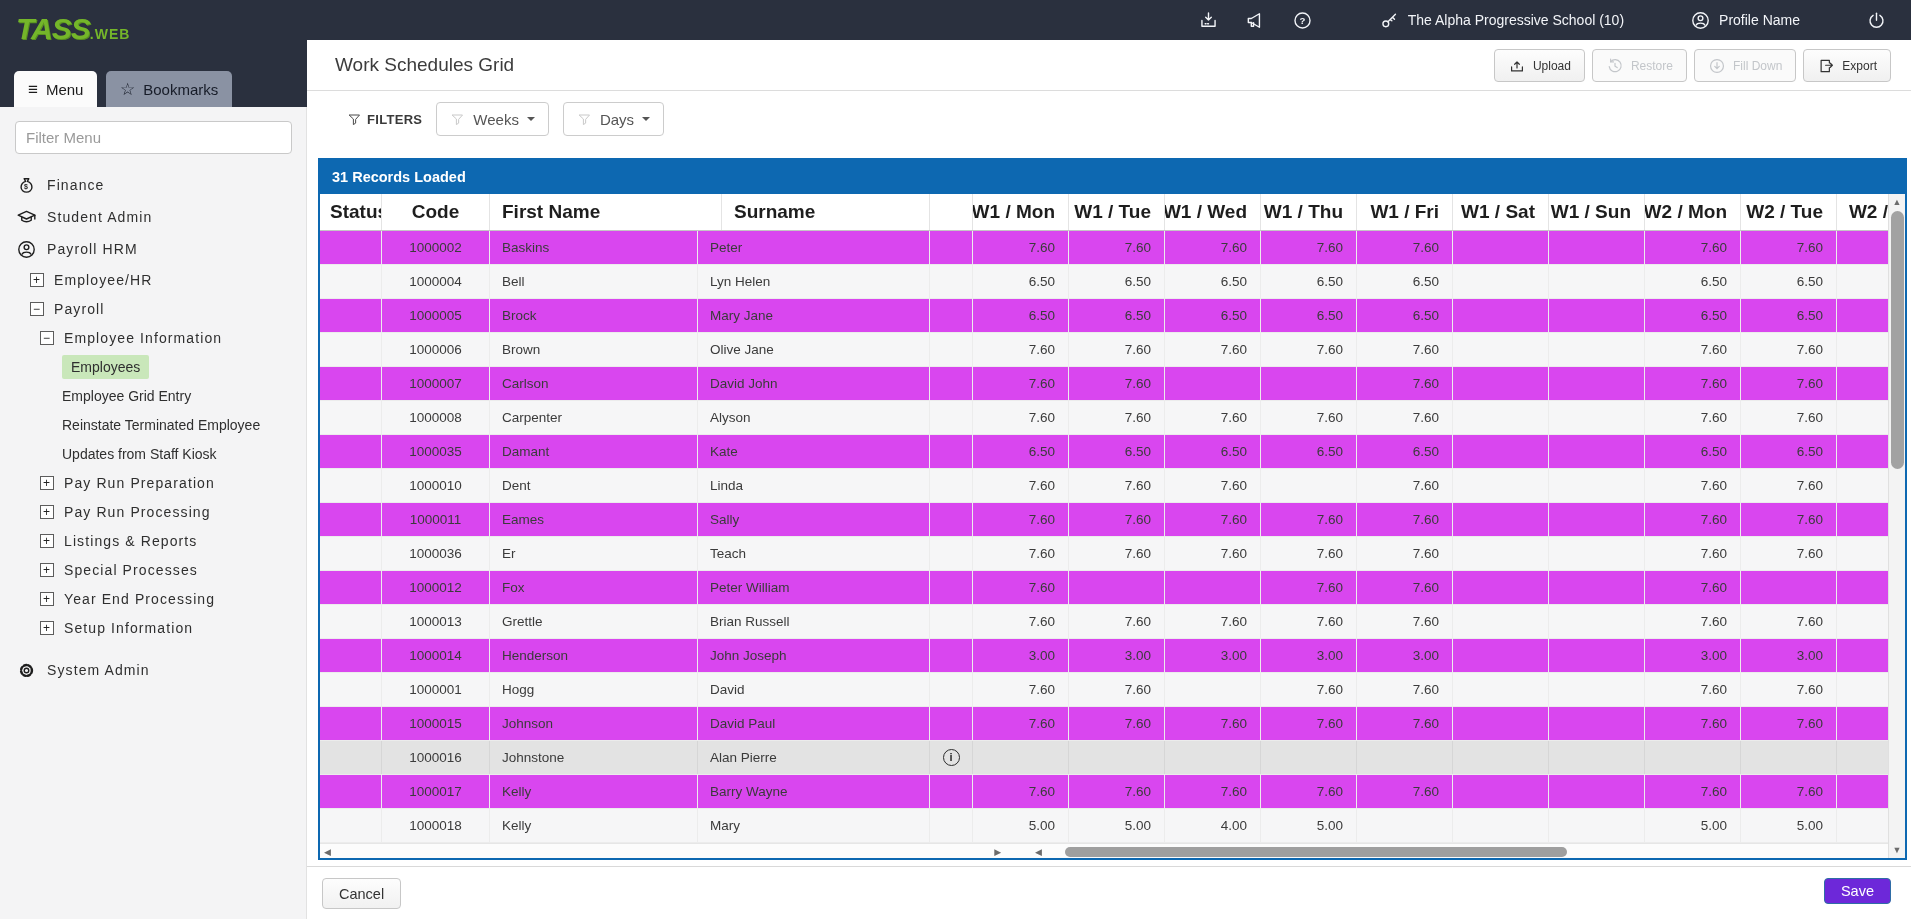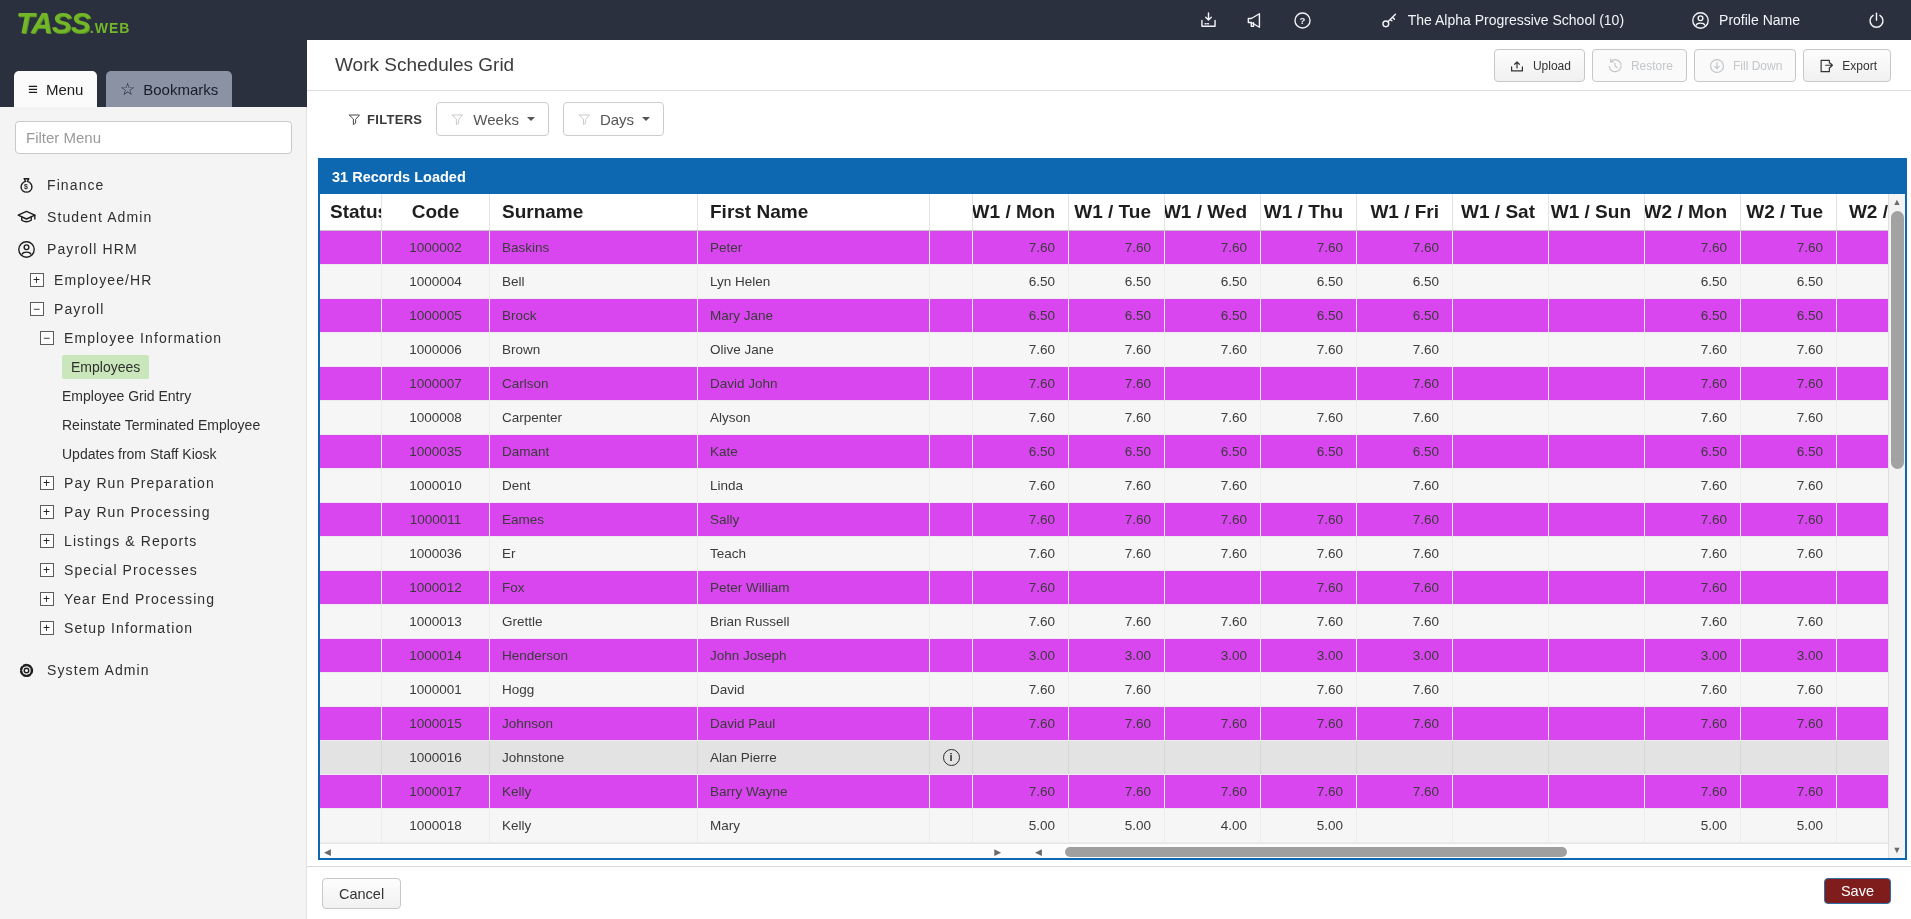--- a/index.html
+++ b/index.html
@@ -2,21 +2,21 @@
 <html><head>
 <meta charset="utf-8">
 <style>
   * { margin:0; padding:0; box-sizing:border-box; }
   html,body { width:1911px; height:919px; overflow:hidden; font-family:"Liberation Sans",sans-serif; background:#fff; }
   svg { fill:none; stroke:currentColor; stroke-width:1.6; stroke-linecap:round; stroke-linejoin:round; width:100%; height:100%; display:block; }
   .icon { display:inline-block; flex:0 0 auto; }
 
   
   #topbar { position:absolute; left:0; top:0; width:1911px; height:40px; background:#2a303e; display:flex; align-items:center; z-index:5; }
-  #logo { position:absolute; left:16px; top:6px; display:flex; align-items:baseline; cursor:pointer; }
+  #logo { position:absolute; left:16px; top:12px; display:flex; align-items:baseline; cursor:pointer; }
   #logo .t1 { color:#74b62a; font-size:30px; font-weight:bold; font-style:italic; letter-spacing:-1px; text-shadow:1px 1px 0 #5a9320; }
   #logo .t2 { color:#74b62a; font-size:14px; font-weight:bold; letter-spacing:1px; }
   #topbar-right { margin-left:auto; display:flex; align-items:center; gap:26px; padding-right:24px; color:#eef1f6; }
   .tb-icon { width:21px; height:21px; color:#f2f4f8; cursor:pointer; }
   .tb-group { display:flex; align-items:center; gap:8px; cursor:pointer; font-size:14px; color:#f2f4f8; }
   .tb-gap { width:14px; }
 
   
   #sidebar-tabs { position:absolute; left:0; top:40px; width:307px; height:67px; background:#2a303e; }
   .side-tab { position:absolute; bottom:0; height:36px; display:flex; align-items:center; gap:8px; padding:0 14px; font-size:15px; border-radius:5px 5px 0 0; cursor:pointer; }
@@ -81,21 +81,21 @@
   .sb-arrow { position:absolute; top:2px; font-size:9px; color:#6b6b6b; line-height:12px; cursor:pointer; }
   #hs-thumb { position:absolute; left:47.5%; top:3px; width:32%; height:10px; background:#9f9f9f; border-radius:5px; cursor:pointer; }
   #vscroll { width:17px; background:#f3f3f3; border-left:1px solid #e0e0e0; display:flex; flex-direction:column; align-items:center; }
   #vs-up,#vs-down { font-size:9px; color:#6b6b6b; padding:3px 0; cursor:pointer; }
   #vs-thumb { width:13px; height:258px; background:#a2a2a2; border-radius:7px; margin-top:1px; cursor:pointer; }
   #vs-down { margin-top:auto; }
 
   
   #footer { position:absolute; left:307px; top:866px; width:1604px; height:53px; background:#fff; border-top:1px solid #d9d9d9; }
   #cancel-button { position:absolute; left:15px; top:11px; height:31px; padding:0 16px; background:linear-gradient(#fdfdfd,#f1f1f1); border:1px solid #c7c7c7; border-radius:4px; font-size:14.5px; color:#333; cursor:pointer; font-family:"Liberation Sans",sans-serif; }
-  #save-button { position:absolute; right:20px; top:11px; height:26px; padding:0 16px; background:#7f1d1d; border:1px solid #2f6da6; border-radius:4px; font-size:14.5px; color:#fff; cursor:pointer; font-family:"Liberation Sans",sans-serif; }
+  #save-button { position:absolute; right:20px; top:11px; height:26px; padding:0 16px; background:#6d28d9; border:1px solid #2f6da6; border-radius:4px; font-size:14.5px; color:#fff; cursor:pointer; font-family:"Liberation Sans",sans-serif; }
 </style>
 </head>
 <body>
 
 <div id="topbar">
   <div id="logo">
     <span class="t1">TASS</span>
     <span class="t2">.WEB</span>
   </div>
   <div id="topbar-right">
@@ -325,22 +325,22 @@
       </div>
   </div>
 
   <div id="grid">
     <div id="records-bar">31 Records Loaded</div>
     <div id="grid-content">
       <div id="grid-table">
         <div id="grid-header-row">
             <div class="hcell col-status">Status</div>
             <div class="hcell col-code">Code</div>
+            <div class="hcell col-first">First Name</div>
             <div class="hcell col-surname">Surname</div>
-            <div class="hcell col-first">First Name</div>
             <div class="hcell col-info"></div>
             <div class="hcell col-num">W1 / Mon</div>
             <div class="hcell col-num">W1 / Tue</div>
             <div class="hcell col-num">W1 / Wed</div>
             <div class="hcell col-num">W1 / Thu</div>
             <div class="hcell col-num">W1 / Fri</div>
             <div class="hcell col-num">W1 / Sat</div>
             <div class="hcell col-num">W1 / Sun</div>
             <div class="hcell col-num">W2 / Mon</div>
             <div class="hcell col-num">W2 / Tue</div>

